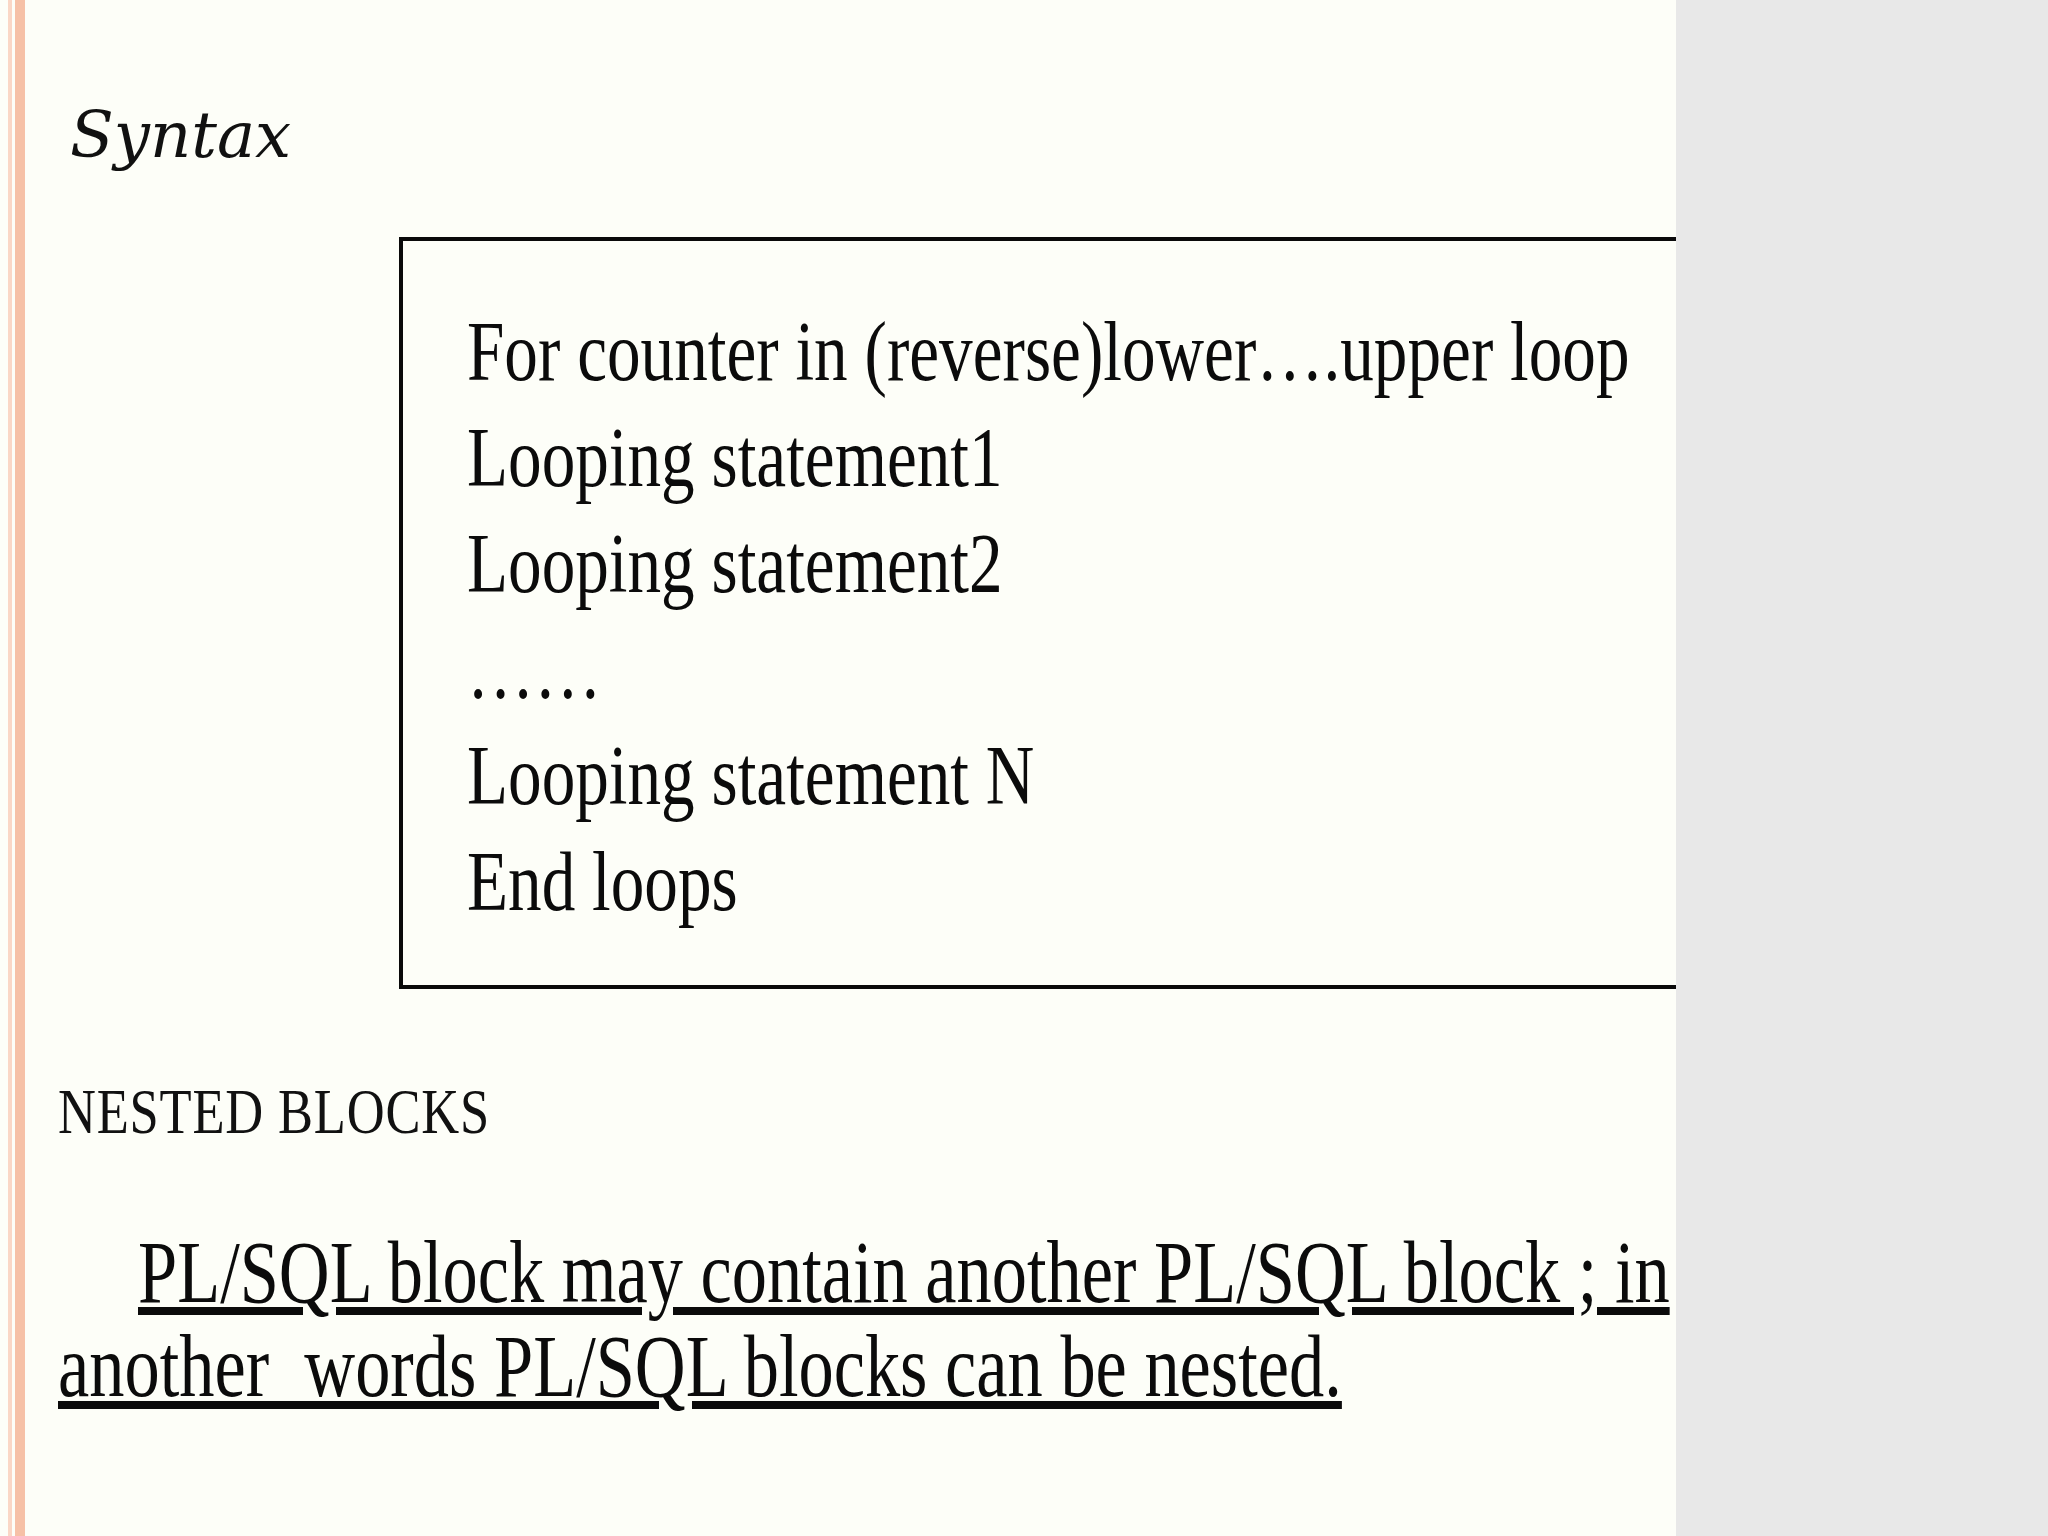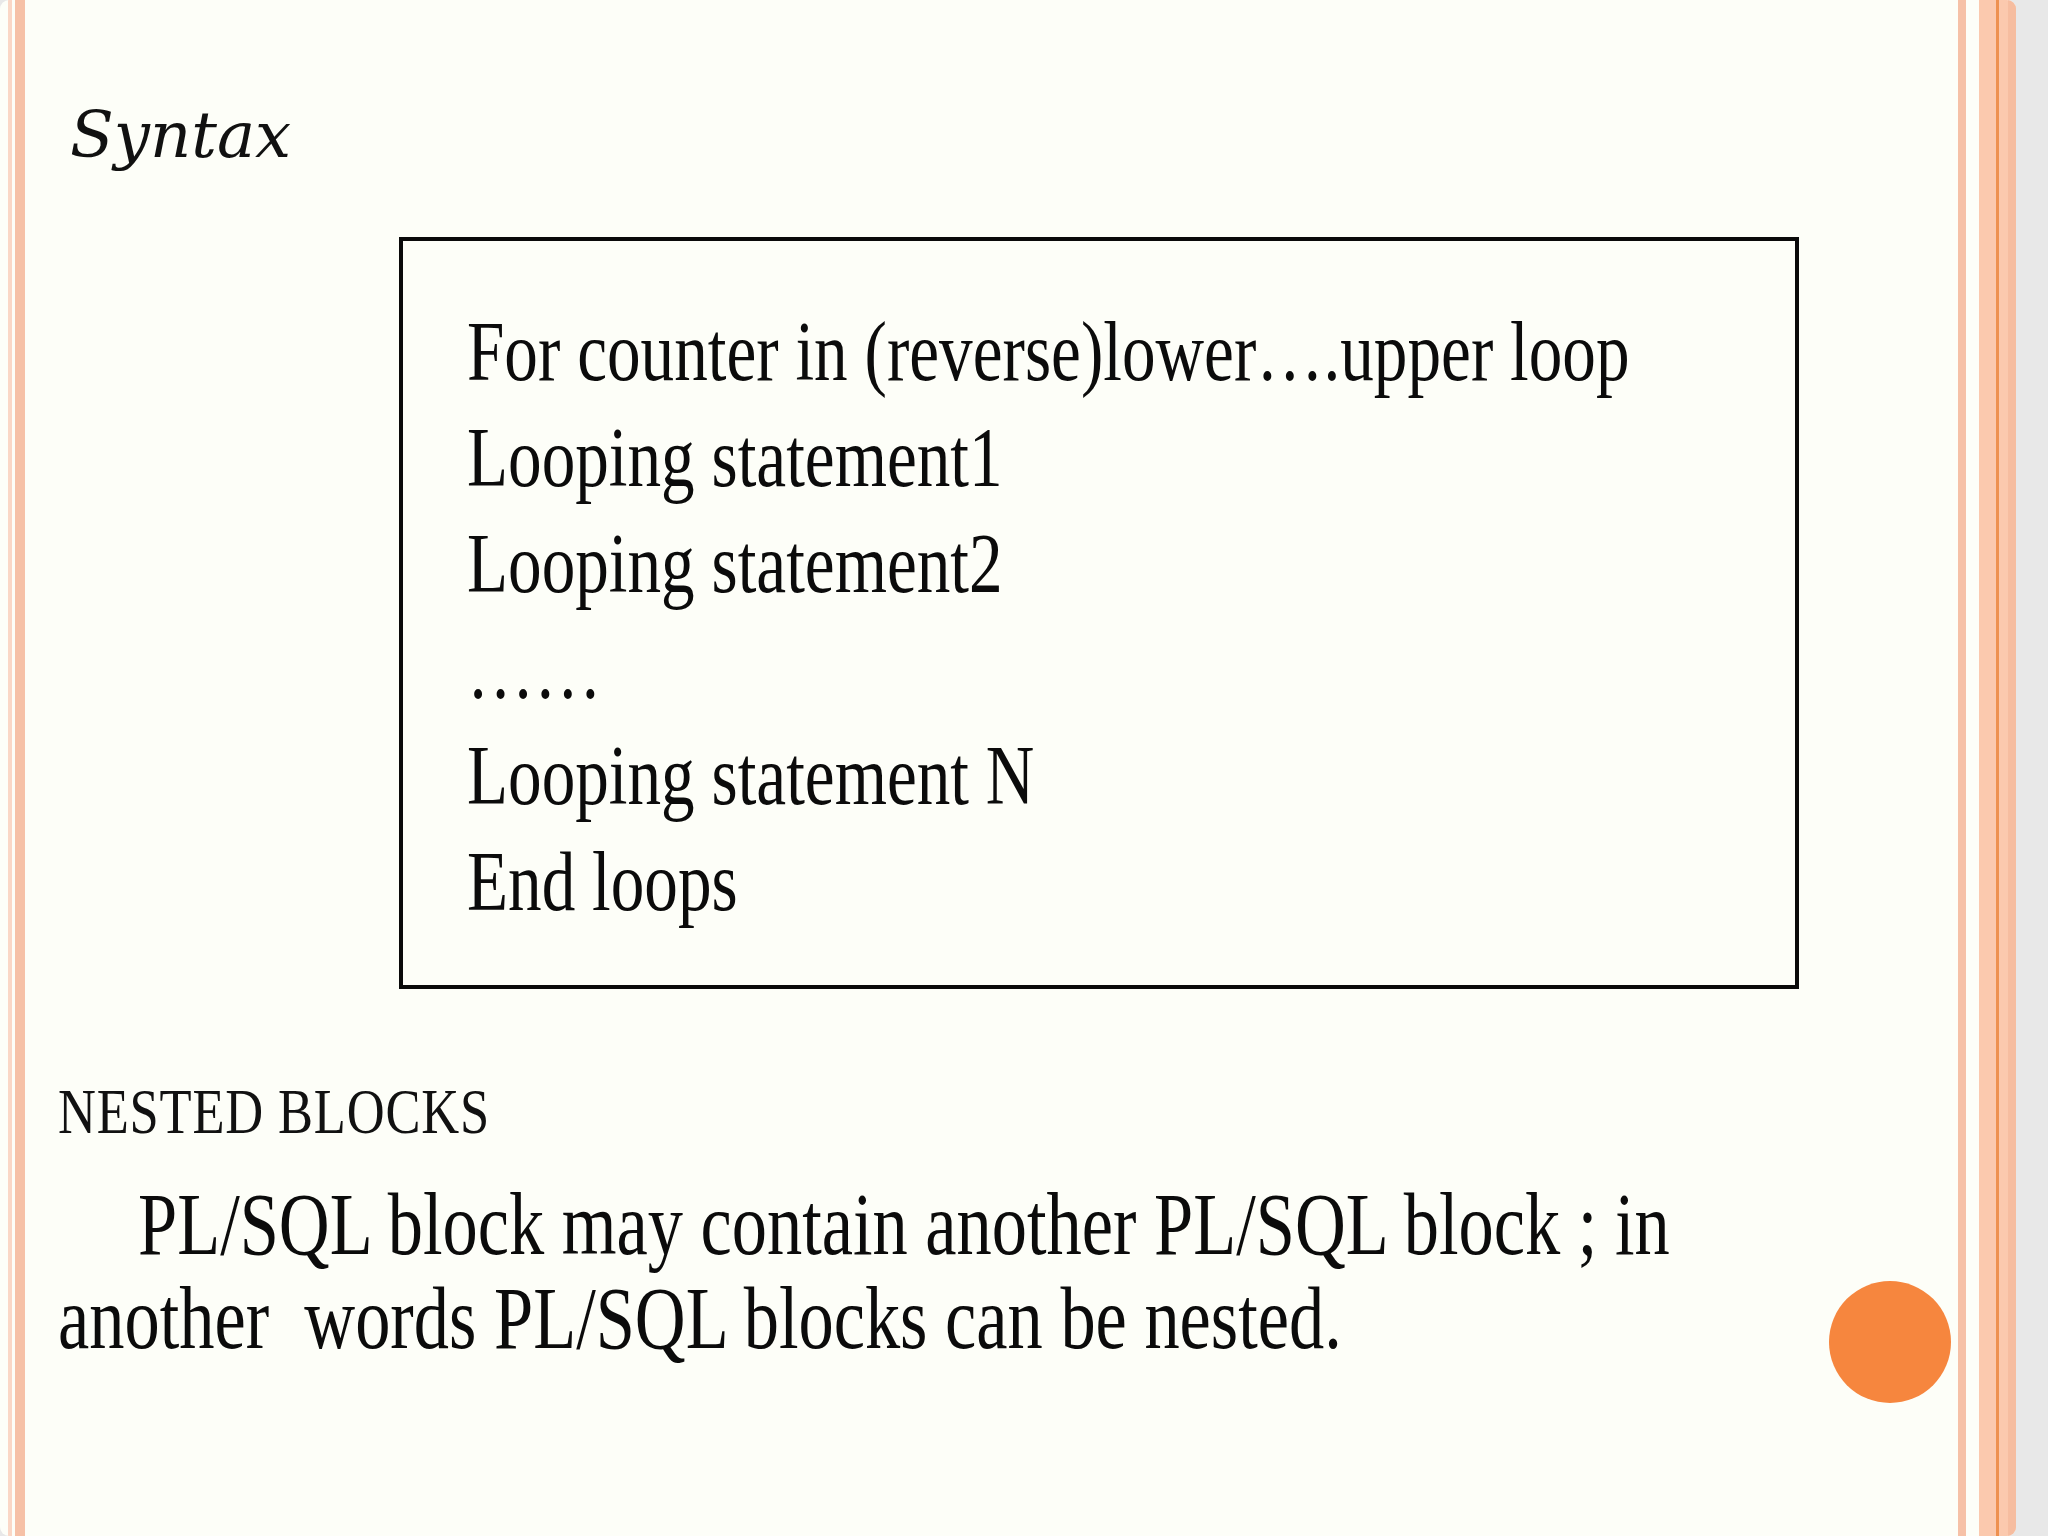--- a/index.html
+++ b/index.html
@@ -1,24 +1,23 @@
 <!DOCTYPE html>
 <html><head>
 <meta charset="utf-8">
 <style>
   html,body{margin:0;padding:0;}
   body{background:#e8e8e8;}
   .slide{
     position:relative;
-    width:2016px;height:1536px;
+    width:1676px;height:1536px;
     background:#fdfef8;
     overflow:hidden;
     font-family:"Liberation Serif", serif;
     color:#0b0b0b;
-    border-radius:9px;
   }
   
   .stripe{position:absolute;top:0;height:1536px;}
   .stripe-l1{left:8px;width:4px;background:#fad7c6;}
   .stripe-l2{left:15px;width:10px;background:#f6c1a7;}
   .stripe-r1{left:1958px;width:8px;background:#f6c1a7;}
   .band-r{left:1979px;width:69px;background:#fbc9ae;}
   .band-line{left:1996px;width:3px;background:#ee9150;}
   .band-sub{left:2008px;width:14px;background:#f6bda0;}
   
@@ -50,22 +49,23 @@
     position:absolute;left:58px;top:1076px;
     font-size:64px;line-height:72px;
     letter-spacing:1px;
     white-space:pre;
     transform:scaleX(0.82);
     transform-origin:left center;
     color:#111;
   }
   
   .para{
-    position:absolute;left:58px;top:1178px;
+    position:absolute;left:58px;top:1226px;
     width:1860px;
+    text-decoration:underline;
   }
   .para-line{
     font-size:88px;
     line-height:94px;
     white-space:pre;
     transform:scaleX(0.80);
     transform-origin:left center;
   }
   .para-line.indent{padding-left:100px;}
   

